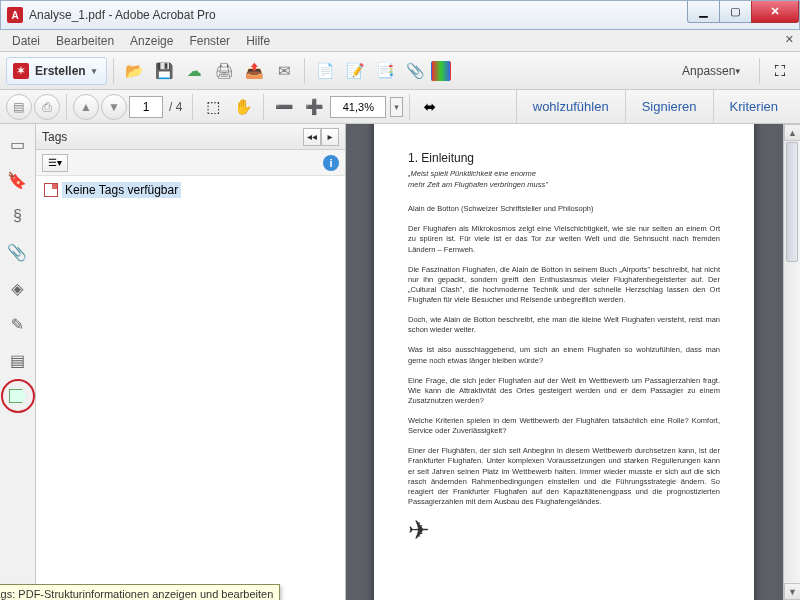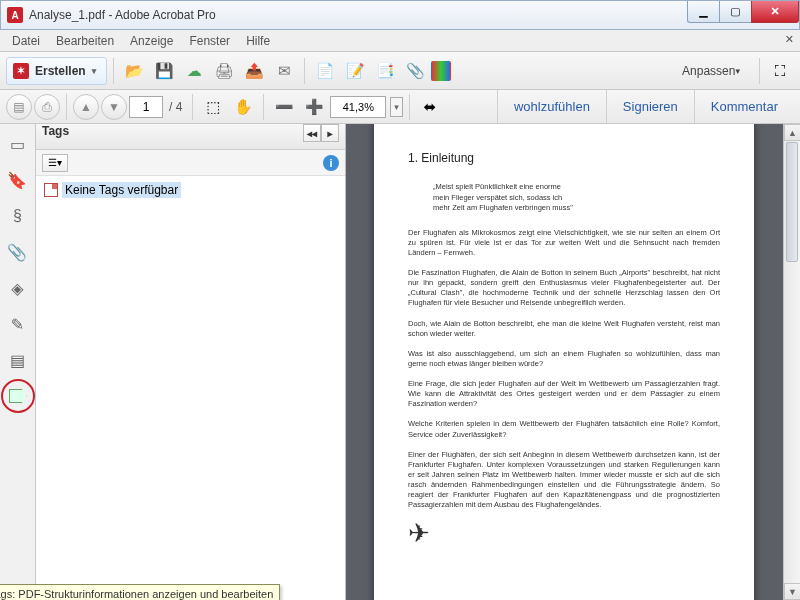--- a/index.html
+++ b/index.html
@@ -43,37 +43,37 @@
 .workspace { display: flex; height: calc(600px - 30px - 22px - 38px - 34px); }
 
 
 .side-strip { width: 36px; background: #f1f1f1; border-right: 1px solid #c9c9c9; display: flex; flex-direction: column; align-items: center; padding-top: 6px; gap: 8px; position:relative;}
 .side-icon { width: 28px; height: 28px; display: flex; align-items: center; justify-content: center; font-size: 16px; color: #666; border-radius:3px;}
 .side-icon.selected { outline: 2px solid #c8232c; outline-offset: 1px; border-radius: 50%; color:#3a7b3a;}
 .tag-glyph { width:18px; height:14px; background:#dfe; border:1px solid #6a6; clip-path: polygon(0 0, 75% 0, 100% 50%, 75% 100%, 0 100%); }
 
 
 .tags-panel { width: 310px; background: #fff; border-right: 1px solid #bfbfbf; display: flex; flex-direction: column; position:relative;}
-.tags-head { height: 26px; background: linear-gradient(#f7f7f7,#e8e8e8); border-bottom: 1px solid #cfcfcf; display: flex; align-items: flex-start; padding: 0 6px; font-size: 12px; font-weight: bold; color:#333; justify-content:space-between;}
+.tags-head { height: 26px; background: linear-gradient(#f7f7f7,#e8e8e8); border-bottom: 1px solid #cfcfcf; display: flex; align-items: center; padding: 0 6px; font-size: 12px; font-weight: normal; color:#333; justify-content:space-between;}
 .tags-head-btns { display:flex; gap:0;}
 .thb { width:18px; height:18px; border:1px solid #bbb; background:linear-gradient(#fff,#eee); font-size:10px; display:flex; align-items:center; justify-content:center;}
 .tags-sub { height: 26px; background: #f5f5f5; border-bottom: 1px solid #e0e0e0; display: flex; align-items: center; padding: 0 6px; justify-content:space-between;}
 .tags-sub .info { width:16px; height:16px; border-radius:50%; background:#3a8dd8; color:#fff; font-size:11px; display:flex; align-items:center; justify-content:center; font-weight:bold;}
 .tags-tree { flex:1; padding: 6px 8px; font-size: 12px; }
 .tree-row { display: flex; align-items: center; gap: 4px; }
 .pdf-icon { width:14px; height:14px; background:#fff; border:1px solid #b44; position:relative;}
 .pdf-icon::after { content:""; position:absolute; right:0; top:0; width:5px; height:5px; background:#d66; }
 .tree-label { background:#cfe3f7; padding: 1px 3px; color:#000;}
 .tooltip { position:absolute; left:-18px; bottom:-4px; background:#ffffe1; border:1px solid #8a8a5a; padding:3px 6px; font-size:11px; color:#333; white-space:nowrap; box-shadow:2px 2px 3px rgba(0,0,0,.2); z-index:10;}
 
 
 .doc-view { flex:1; background:#5c5f66; position:relative; overflow:hidden;}
 .page { position:absolute; left:28px; top:-10px; width:380px; height:540px; background:#fff; box-shadow:0 2px 8px rgba(0,0,0,.5); padding: 36px 34px; font-size:7.5px; color:#333; line-height:1.35;}
-.page h1 { font-size:12px; font-weight:normal; margin-bottom:16px; color:#222;}
-.page .quote { margin-bottom:14px; line-height:1.4;margin-left:25px;}
+.page h1 { font-size:12px; font-weight:normal; margin-bottom:3px; color:#222;}
+.page .quote { font-style:italic; margin-bottom:14px; line-height:1.4;}
 .page p { margin-bottom:10px; text-align:justify;}
 .page .plane { margin-top:8px; font-size:26px; line-height:1;}
 .vsb { position:absolute; right:0; top:0; width:17px; height:100%; background:linear-gradient(90deg,#e8e8e8,#f4f4f4); border-left:1px solid #c4c4c4;}
 .vsb .thumb { position:absolute; left:2px; top:18px; width:12px; height:120px; background:linear-gradient(90deg,#cfd4db,#e6eaef); border:1px solid #b4bcc6; border-radius:2px;}
 .vsb .arr { position:absolute; left:0; width:17px; height:17px; display:flex; align-items:center; justify-content:center; font-size:9px; color:#666; background:linear-gradient(#f4f4f4,#e4e4e4); border:1px solid #c4c4c4;}
 .vsb .arr.up{top:0;} .vsb .arr.dn{bottom:0;}
 
 
 .i-folder{color:#d9a441;} .i-save{color:#3a7bd5;} .i-cloud{color:#4aa35a;} .i-print{color:#666;} .i-mail{color:#777;}
 </style>
@@ -148,21 +148,21 @@
   <div class="tbtn">➖</div>
   <div class="tbtn">➕</div>
   <input class="zoom-input" value="41,3%" style="">
   <span style="font-size:9px;color:#666;margin-left:2px;border:1px solid #aaa;padding:4px 3px;background:#f5f5f5;">▾</span>
   <div class="sep"></div>
   <div class="tbtn">⬌</div>
   <div class="spacer"></div>
   <div class="right-actions">
     <div class="ract">wohlzufühlen</div>
     <div class="ract">Signieren</div>
-    <div class="ract">Kommentar</div>
+    <div class="ract">Kriterien</div>
   </div>
 </div>
 
 <div class="workspace">
 
   <div class="side-strip">
     <div class="side-icon">▭</div>
     <div class="side-icon" style="color:#5a8dd6;">🔖</div>
     <div class="side-icon">§</div>
     <div class="side-icon">📎</div>
@@ -193,28 +193,28 @@
         <span class="tree-label">Keine Tags verfügbar</span>
       </div>
     </div>
   </div>
 
   <div class="doc-view">
     <div class="page">
       <h1>1. Einleitung</h1>
       <div class="quote">
         <div>„Meist spielt Pünktlichkeit eine enorme</div>
-        <div>mein Flieger verspätet sich, sodass ich</div>
         <div>mehr Zeit am Flughafen verbringen muss"</div>
       </div>
+      <p>Alain de Botton (Schweizer Schriftsteller und Philosoph)</p>
       <p>Der Flughafen als Mikrokosmos zeigt eine Vielschichtigkeit, wie sie nur selten an einem Ort zu spüren ist. Für viele ist er das Tor zur weiten Welt und die Sehnsucht nach fremden Ländern – Fernweh.</p>
       <p>Die Faszination Flughafen, die Alain de Botton in seinem Buch „Airports" beschreibt, hat nicht nur ihn gepackt, sondern greift den Enthusiasmus vieler Flughafenbegeisterter auf. Der „Cultural Clash", die hochmoderne Technik und der schnelle Herzschlag lassen den Ort Flughafen für viele Besucher und Reisende unbegreiflich werden.</p>
       <p>Doch, wie Alain de Botton beschreibt, ehe man die kleine Welt Flughafen versteht, reist man schon wieder weiter.</p>
       <p>Was ist also ausschlaggebend, um sich an einem Flughafen so wohlzufühlen, dass man gerne noch etwas länger bleiben würde?</p>
-      <p>Eine Frage, die sich jeder Flughafen auf der Welt im Wettbewerb um Passagierzahlen fragt. Wie kann die Attraktivität des Ortes gesteigert werden und er dem Passagier zu einem Faszination werden?</p>
+      <p>Eine Frage, die sich jeder Flughafen auf der Welt im Wettbewerb um Passagierzahlen fragt. Wie kann die Attraktivität des Ortes gesteigert werden und er dem Passagier zu einem Zusatznutzen werden?</p>
       <p>Welche Kriterien spielen in dem Wettbewerb der Flughäfen tatsächlich eine Rolle? Komfort, Service oder Zuverlässigkeit?</p>
       <p>Einer der Flughäfen, der sich seit Anbeginn in diesem Wettbewerb durchsetzen kann, ist der Frankfurter Flughafen. Unter komplexen Voraussetzungen und starken Regulierungen kann er seit Jahren seinen Platz im Wettbewerb halten. Immer wieder musste er sich auf die sich rasch ändernden Rahmenbedingungen einstellen und die Führungsstrategie ändern. So reagiert der Frankfurter Flughafen auf den Kapazitätenengpass und die prognostizierten Passagierzahlen mit dem Ausbau des Flughafengeländes.</p>
       <div class="plane">✈</div>
     </div>
     <div class="vsb">
       <div class="arr up">▲</div>
       <div class="thumb"></div>
       <div class="arr dn">▼</div>
     </div>
   </div>

